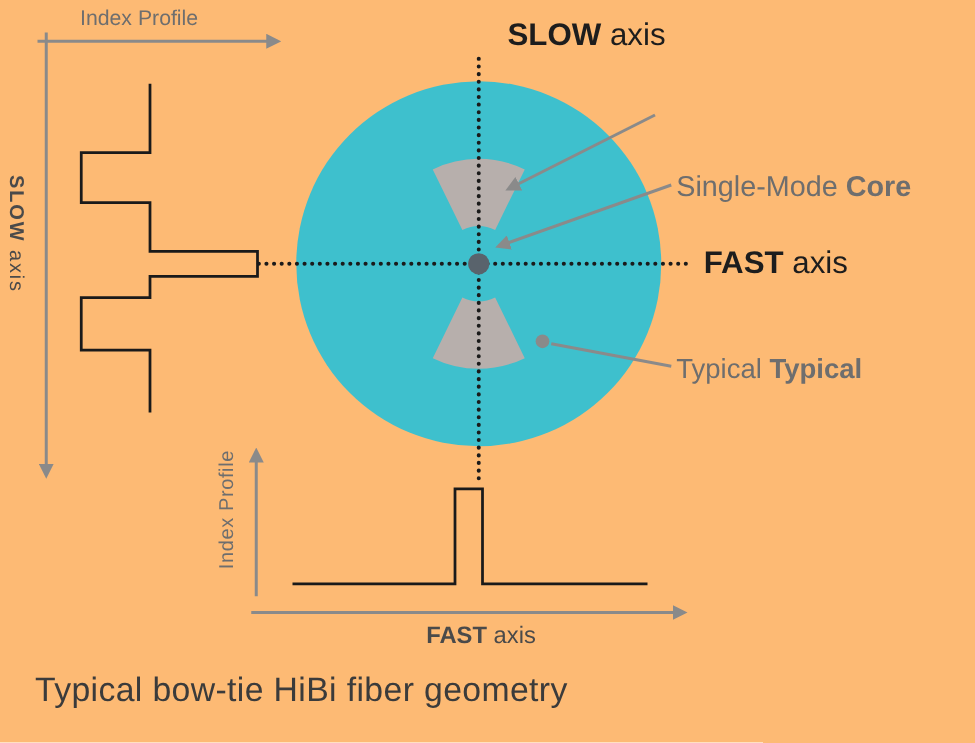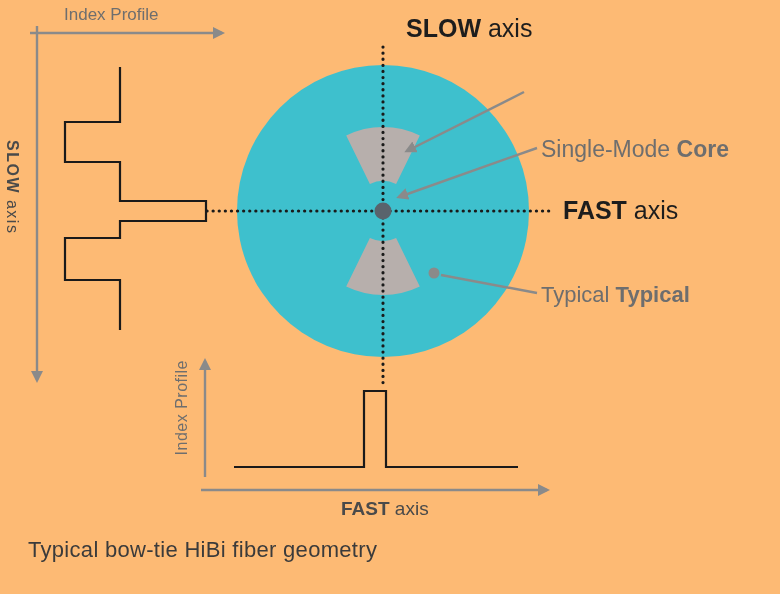--- a/index.html
+++ b/index.html
@@ -28,21 +28,21 @@
   #lbl-slow-top{left:377px;top:14px;font-size:25px;color:var(--darktext,#1D1D1D);margin-left:29px;}
   #lbl-bowtie{left:527px;top:80px;font-size:22px;color:var(--graytext,#6E6E6E);}
   #lbl-core{left:541px;top:136px;font-size:23px;color:var(--graytext,#6E6E6E);}
   #lbl-fast-right{left:563px;top:196px;font-size:25px;color:var(--darktext,#1D1D1D);}
   #lbl-cladding{left:541px;top:282px;font-size:22px;color:var(--graytext,#6E6E6E);}
   #lbl-slow-left{left:3px;top:140px;font-size:16px;color:var(--midtext,#4A4A4A);
     writing-mode:vertical-rl;letter-spacing:1.5px;}
   #lbl-index-bottom{left:173px;top:360px;font-size:16px;color:var(--graytext,#757575);
     writing-mode:vertical-rl;transform:rotate(180deg);letter-spacing:0.5px;}
   #lbl-fast-bottom{left:341px;top:498px;font-size:19px;color:var(--midtext,#4A4A4A);}
-  #caption{left:28px;top:537px;font-size:22px;color:var(--captiontext,#3B3B3B);letter-spacing:0.3px;}
+  #caption{left:28px;top:537px;font-size:27px;color:var(--captiontext,#3B3B3B);letter-spacing:0.3px;}
 </style>
 </head>
 <body>
 
 <div id="stage">
 
   <svg width="780" height="594" viewBox="0 0 780 594">
     <defs>
       <marker id="arr" viewBox="0 0 10 10" refX="7.5" refY="5" markerWidth="12" markerHeight="12" orient="auto" markerUnits="userSpaceOnUse">
         <path d="M0,0 L10,5 L0,10 Z" class="arrowhead"></path>

